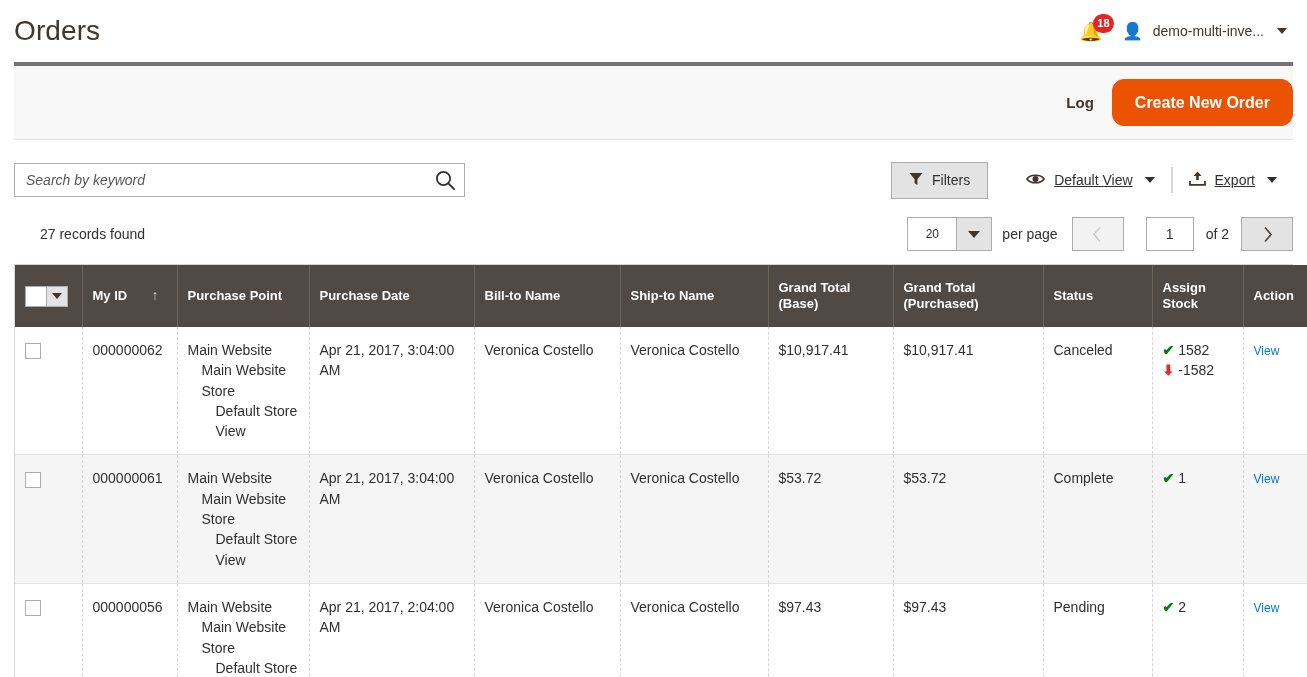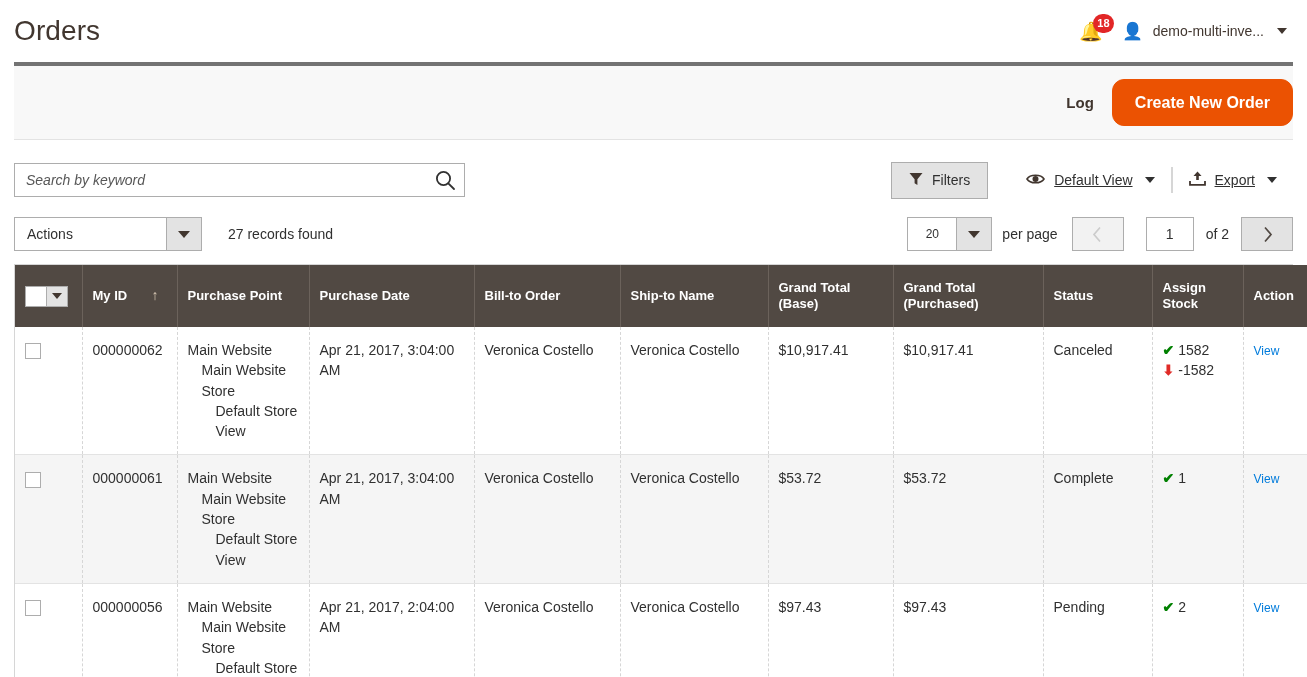--- a/index.html
+++ b/index.html
@@ -445,26 +445,20 @@
           <path d="M1 10 L1 13.8 L16 13.8 L16 10" fill="none" stroke="#41362f" stroke-width="1.8"></path>
         </svg>
       </span>
       <span>Export</span>
       <span class="tb-caret"></span>
     </div>
   </div>
 </div>
 
 <div class="grid-subtoolbar">
-  <div class="actions-select">
-    <span class="actions-label">Actions</span>
-    <span class="select-arrow-box">
-      <span style="width:0;height:0;border-left:6px solid transparent;border-right:6px solid transparent;border-top:7px solid #41362f;"></span>
-    </span>
-  </div>
   <div class="records-found">27 records found</div>
 
   <div class="pager">
     <div class="perpage-select">
       <span class="perpage-value">20</span>
       <span class="select-arrow-box">
         <span style="width:0;height:0;border-left:6px solid transparent;border-right:6px solid transparent;border-top:7px solid #41362f;"></span>
       </span>
     </div>
     <span class="perpage-label">per page</span>
@@ -509,21 +503,21 @@
           </div>
         </th>
         <th>
           <div class="th-sorted-wrap">
             <span>My ID</span>
             <span class="sort-arrow">↑</span>
           </div>
         </th>
         <th>Purchase Point</th>
         <th>Purchase Date</th>
-        <th>Bill-to Order</th>
+        <th>Bill-to Name</th>
         <th>Ship-to Name</th>
         <th>Grand Total (Base)</th>
         <th>Grand Total (Purchased)</th>
         <th>Status</th>
         <th>Assign Stock</th>
         <th>Action</th>
       </tr>
     </thead>
     <tbody id="grid-body">
         <tr class="odd" style="height: 109px;">

